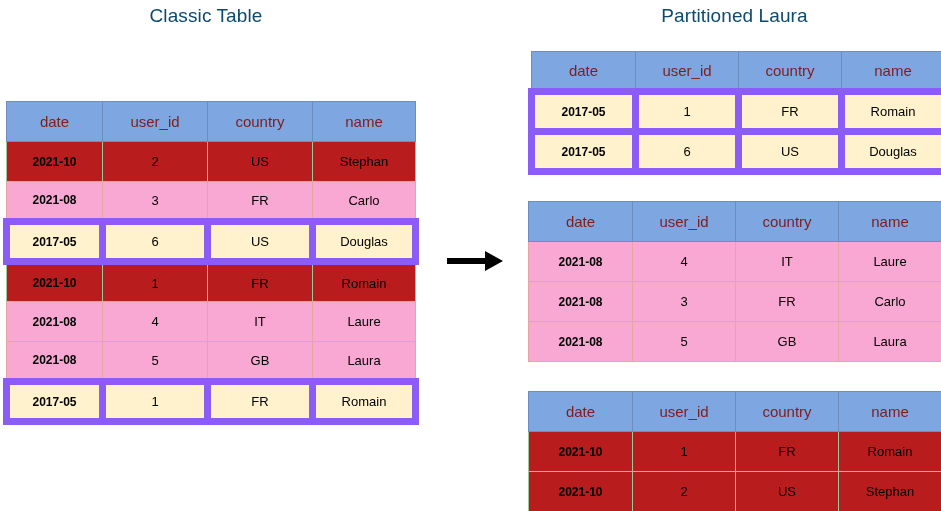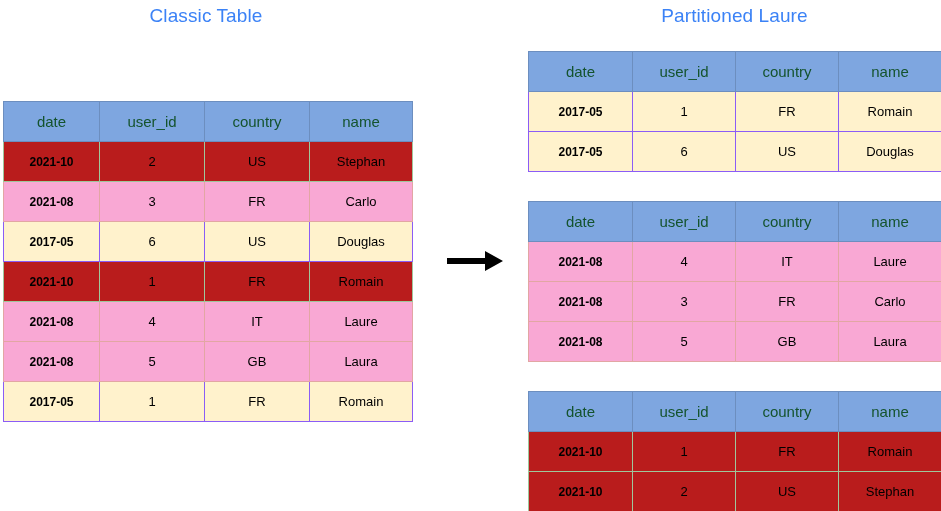--- a/index.html
+++ b/index.html
@@ -14,21 +14,21 @@
     overflow: hidden;
     font-family: "Liberation Sans", sans-serif;
     color: #000000;
   }
 
   
   .title {
     position: absolute;
     font-size: 19px;
     font-weight: 400;
-    color: #3b82f6;
+    color: #0c4a6e;
     white-space: nowrap;
     letter-spacing: 0.1px;
   }
   #classic-title  { left: 0;   top: 5px;  width: 412px; text-align: center; }
   #partitioned-title { left: 528px; top: 5px; width: 413px; text-align: center; }
 
   
   .tbl {
     position: absolute;
     border-collapse: collapse;
@@ -39,34 +39,34 @@
     padding: 0;
     margin: 0;
     text-align: center;
     vertical-align: middle;
     font-size: 13px;
     font-weight: 400;
     box-sizing: border-box;
   }
   .tbl th {
     background: #7EA6E0;
-    color: #14532d;
+    color: #7f1d1d;
     font-size: 15px;
     font-weight: 400;
     border: 1px solid #6C8EBF;
   }
   .tbl td.c-date {
     font-weight: bold;
     font-size: 12px;
   }
 
   
   tr.green  td { background: #b91c1c; border: 1px solid #9FC79C; }
   tr.pink   td { background: #f9a8d4; border: 1px solid #E2A6A3; }
-  tr.yellow td { background: #FFF2CC; border: 1px solid #8b5cf6; }
+  tr.yellow td { background: #FFF2CC; border: 7px solid #8b5cf6; }
 
   
   #classic-table {
     left: 3px;
     top: 101px;
     width: 409px;
   }
   #classic-table col.k-date    { width: 96px; }
   #classic-table col.k-user    { width: 105px; }
   #classic-table col.k-country { width: 105px; }
@@ -89,21 +89,21 @@
     top: 246px;
     width: 62px;
     height: 30px;
   }
 </style>
 </head>
 <body>
 
 <div class="title" id="classic-title">Classic Table</div>
 
-<div class="title" id="partitioned-title">Partitioned Laure</div>
+<div class="title" id="partitioned-title">Partitioned Laura</div>
 
 <table class="tbl" id="classic-table">
   <colgroup>
     <col class="k-date">
       <col class="k-user">
       <col class="k-country">
       <col class="k-name">
   </colgroup>
   <thead>
     <tr>

